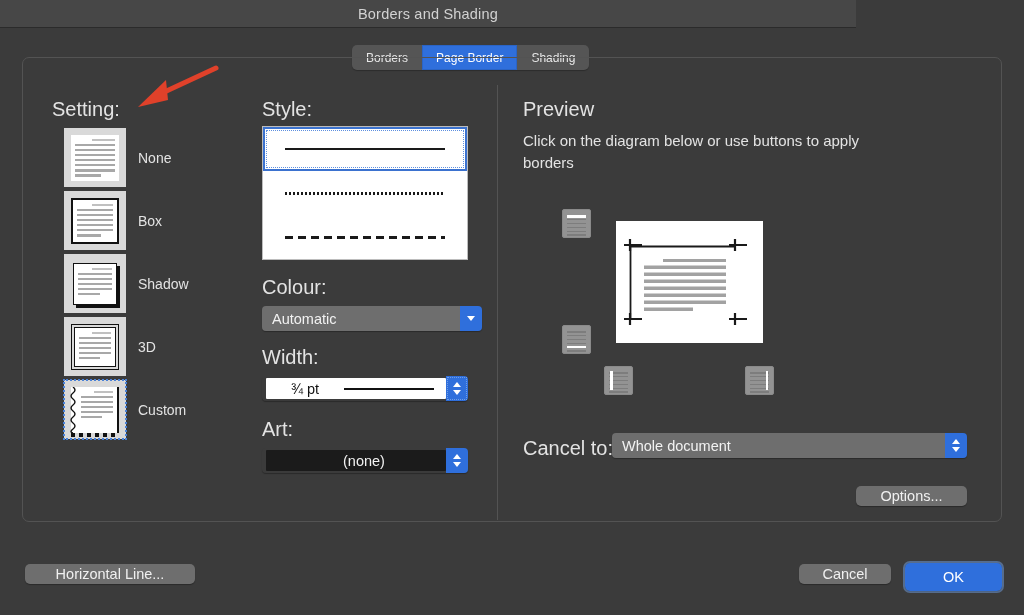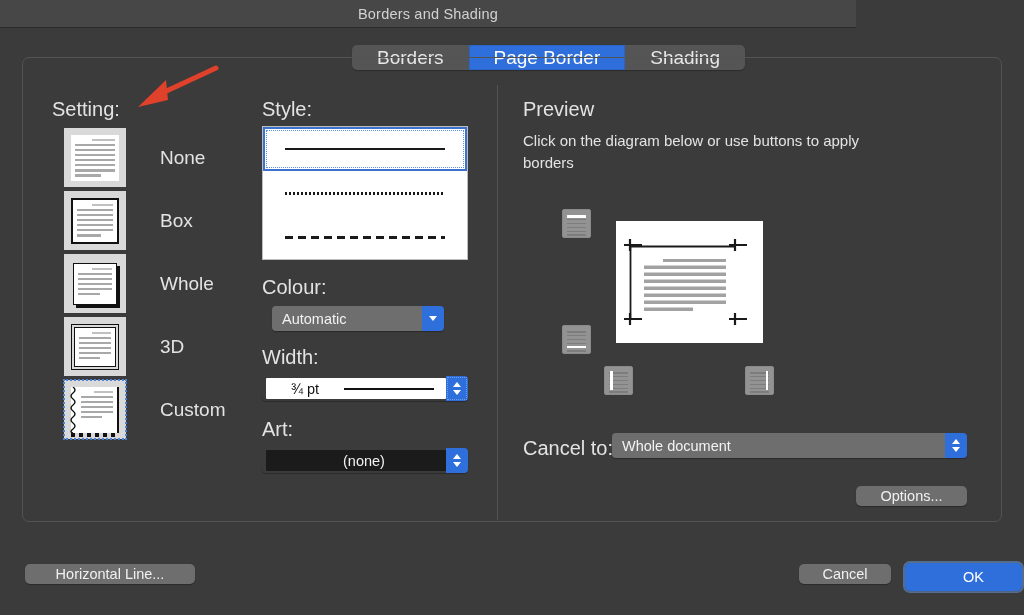--- a/index.html
+++ b/index.html
@@ -46,23 +46,23 @@
     display: flex;
     background: #555555;
     border-radius: 5px;
     overflow: hidden;
     box-shadow: 0 1px 1px rgba(0,0,0,0.25);
   }
   .tab {
     display: flex;
     align-items: center;
     justify-content: center;
-    font-size: 19px;
+    font-size: 12px;
     color: #e8e8e8;
-    padding: 0 25px;
+    padding: 0 14px;
     height: 100%;
     box-sizing: border-box;
     cursor: default;
   }
   .tab.selected {
     background: #2f6fdc;
     color: #ffffff;
     box-shadow: inset 0 0 0 1px #2a64c6;
   }
   
@@ -127,22 +127,22 @@
     border-bottom: 0;
   }
   .wave {
     position: absolute; left: -1px; top: 0; bottom: 0; width: 7px;
   }
   .dotbot {
     position: absolute; left: 0; right: 0; bottom: -4px; height: 4px;
     background-image: repeating-linear-gradient(to right, #111 0 4px, transparent 4px 8px);
   }
   .setting-label {
-    margin-left: 34px;
-    font-size: 19px;
+    margin-left: 12px;
+    font-size: 14px;
     color: #e3e3e3;
   }
   
   .stylebox {
     position: absolute;
     left: 262px; top: 126px;
     width: 206px; height: 134px;
     background: #ffffff;
     border: 1px solid #bdbdbd;
     box-sizing: border-box;
@@ -301,21 +301,20 @@
     display: flex;
     align-items: center;
     justify-content: center;
     cursor: default;
   }
   .btn.primary {
     background: #2f6fdc;
     color: #ffffff;
     outline: 2px solid rgba(120,170,245,0.45);
     outline-offset: 0px;
-    padding-left: 20px;
   }
   
   .arrow-anno {
     position: absolute;
     left: 130px; top: 62px;
     pointer-events: none;
   }
 </style>
 </head>
 <body>
@@ -374,21 +373,21 @@
       <div class="thumb-wrap">
         <div class="thumb-page shadow" style="width:44px;height:42px;">
           <div class="tline short"></div>
             <div class="tline"></div>
             <div class="tline"></div>
           <div class="tline"></div>
             <div class="tline"></div>
             <div class="tline last"></div>
         </div>
       </div>
-      <div class="setting-label">Whole</div>
+      <div class="setting-label">Shadow</div>
     </div>
 
     <div class="setting-row">
       <div class="thumb-wrap">
         <div class="thumb-page d3" style="width:42px;height:40px;">
           <div class="tline short"></div>
             <div class="tline"></div>
             <div class="tline"></div>
           <div class="tline"></div>
             <div class="tline"></div>
@@ -426,21 +425,21 @@
     </div>
     <div class="style-item">
       <div class="samp dotted"></div>
     </div>
     <div class="style-item">
       <div class="samp dashed"></div>
     </div>
   </div>
 
   <div class="heading" style="left:262px; top:276px;">Colour:</div>
-  <div class="ctl" style="left:272px; top:306px; width:172px;">
+  <div class="ctl" style="left:262px; top:306px; width:220px;">
     <div class="ctl-body">Automatic</div>
     <div class="ctl-arrow">
         <span class="chev"></span>
       </div>
   </div>
 
   <div class="heading" style="left:262px; top:346px;">Width:</div>
   <div class="ctl" style="left:262px; top:376px; width:206px;">
     <div class="ctl-body white">
       <span class="width-val">¾ pt</span>

